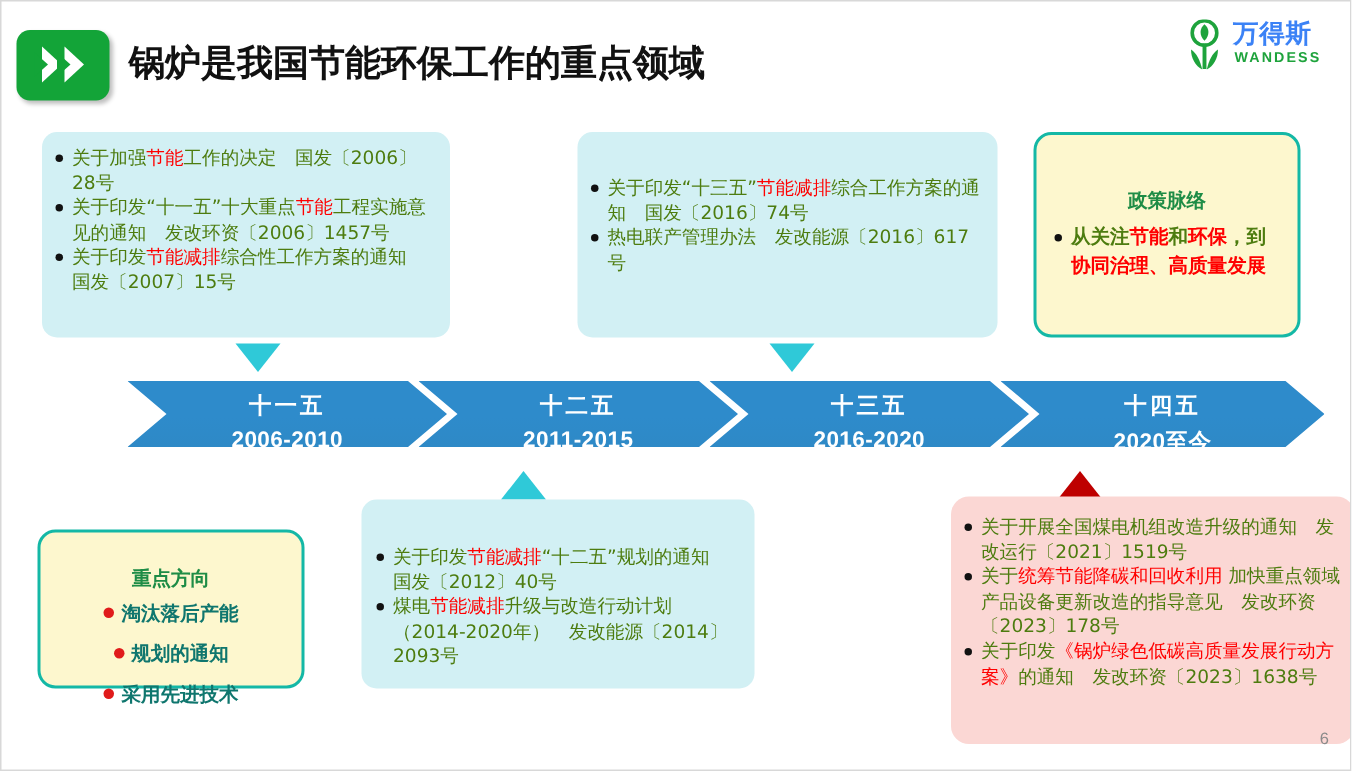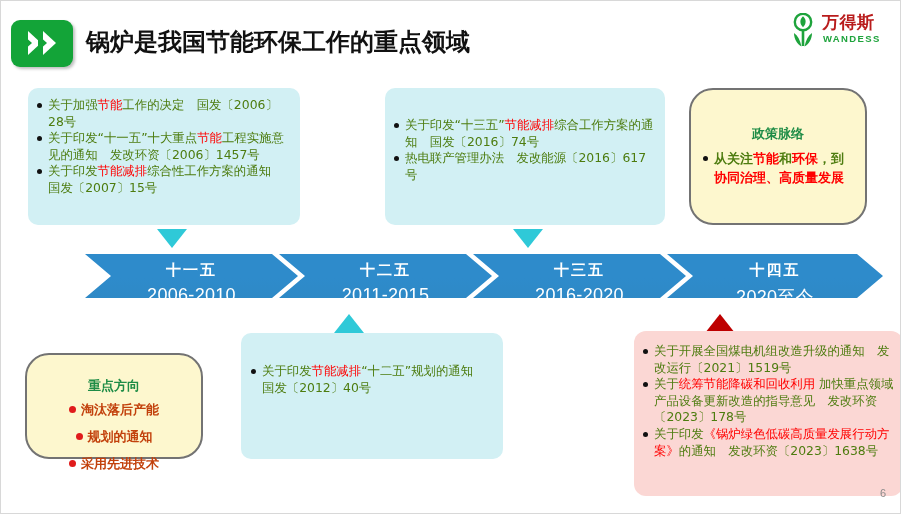--- a/index.html
+++ b/index.html
@@ -52,37 +52,37 @@
     font-family:"DejaVu Sans","Liberation Sans",sans-serif;
   }
 
   
   #logo{
     position:absolute;right:8px;top:10px;width:104px;height:40px;
   }
   #logo-mark{position:absolute;left:0;top:2px;width:30px;height:34px;}
   #logo-cn{
     position:absolute;left:34px;top:0px;
-    font-size:17px;font-weight:bold;color:#b91c1c;
+    font-size:17px;font-weight:bold;color:#3b82f6;
     letter-spacing:0.5px;white-space:nowrap;
     font-family:"DejaVu Sans","Liberation Sans",sans-serif;
   }
   #logo-en{
     position:absolute;left:35px;top:22px;
     font-size:9.5px;font-weight:bold;color:#1EA33C;
     letter-spacing:1.4px;white-space:nowrap;text-align:right;
   }
 
   
   .box{
     position:absolute;box-sizing:border-box;
     font-family:"DejaVu Sans","Liberation Sans",sans-serif;
   }
   .box-cyan{background:#D2F0F4;border-radius:10px;}
-  .box-yellow{background:#FDF7CE;border:2px solid #737373;border-radius:24px;}
+  .box-yellow{background:#FDF7CE;border:2px solid #14b8a6;border-radius:12px;}
   .box-pink{background:#FBD7D4;border-radius:12px;}
 
   .bullets{margin:0;padding:0;list-style:none;}
   .bullets li{
     position:relative;
     padding-left:11px;
     font-size:12.4px;
     line-height:16.6px;
     color:#111111;
     margin-bottom:0px;
@@ -97,21 +97,21 @@
   .blk{color:#4d7c0f;}
 
   
   .box-title{
     text-align:center;font-size:13px;font-weight:bold;color:#1E8C46;
     margin-bottom:6px;
   }
   .center-bullets{margin:0;padding:0;list-style:none;}
   .center-bullets li{
     position:relative;
-    font-size:13px;font-weight:bold;color:#c2410c;
+    font-size:13px;font-weight:bold;color:#0f766e;
     line-height:17px;
     text-align:center;
     margin-bottom:10px;
     padding-left:0;
   }
   .center-bullets li .dot{
     display:inline-block;width:7px;height:7px;border-radius:50%;
     background:#E01B1B;margin-right:5px;vertical-align:middle;
     position:relative;top:-1px;
   }
@@ -148,21 +148,21 @@
     background:linear-gradient(to bottom,#2E8BCB 0%,#2E8BCB 55%,#2E89C6 100%);
     -webkit-clip-path:polygon(0 0, calc(100% - 26px) 0, 100% 50%, calc(100% - 26px) 100%, 0 100%, 26px 50%);
     clip-path:polygon(0 0, calc(100% - 26px) 0, 100% 50%, calc(100% - 26px) 100%, 0 100%, 26px 50%);
     color:#ffffff;text-align:center;
   }
   .step .s-cn{
     display:block;font-size:15px;font-weight:bold;margin-top:7px;
     letter-spacing:2px;font-family:"DejaVu Sans","Liberation Sans",sans-serif;
   }
   .step .s-yr{
-    display:block;font-size:18px;font-weight:normal;margin-top:5px;
+    display:block;font-size:15px;font-weight:bold;margin-top:5px;
     letter-spacing:0.3px;
   }
 
   #page-number{
     position:absolute;right:14px;bottom:14px;
     font-size:11px;color:#8b8b8b;
   }
 </style>
 </head>
 <body>
@@ -240,20 +240,21 @@
     <ul class="center-bullets" id="focus-items">
         <li><span class="dot"></span><span>淘汰落后产能</span></li>
         <li><span class="dot"></span><span>规划的通知</span></li>
         <li><span class="dot"></span><span>采用先进技术</span></li>
       </ul>
   </div>
 
   <div class="box box-cyan" id="box1225" style="left:240px;top:332px;width:262px;height:126px;padding:30px 10px 0 10px;">
     <ul class="bullets" id="b-1225">
         <li><span class="blk">关于印发</span><span class="red">节能减排</span><span class="blk">“十二五”规划的通知　国发〔2012〕40号</span></li>
+        <li><span class="blk">煤电</span><span class="red">节能减排</span><span class="blk">升级与改造行动计划（2014-2020年）　发改能源〔2014〕2093号</span></li>
       </ul>
   </div>
 
   <div class="box box-pink" id="box1445" style="left:597px;top:330px;width:269px;height:165px;padding:12px 9px 0 9px;margin-left:36px;">
     <ul class="bullets" id="b-1445">
         <li><span class="blk">关于开展全国煤电机组改造升级的通知　发改运行〔2021〕1519号</span></li>
         <li><span class="blk">关于</span><span class="red">统筹节能降碳和回收利用</span><span class="blk"> 加快重点领域产品设备更新改造的指导意见　发改环资〔2023〕178号</span></li>
         <li><span class="blk">关于印发</span><span class="red">《锅炉绿色低碳高质量发展行动方案》</span><span class="blk">的通知　发改环资〔2023〕1638号</span></li>
       </ul>
   </div>

